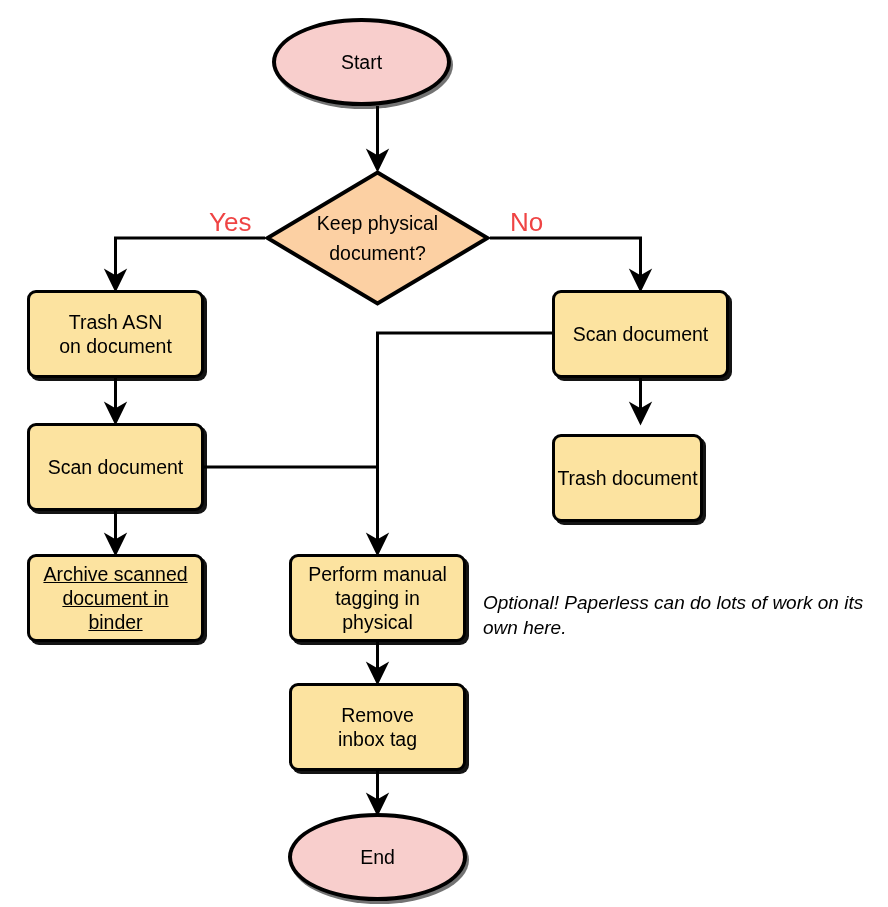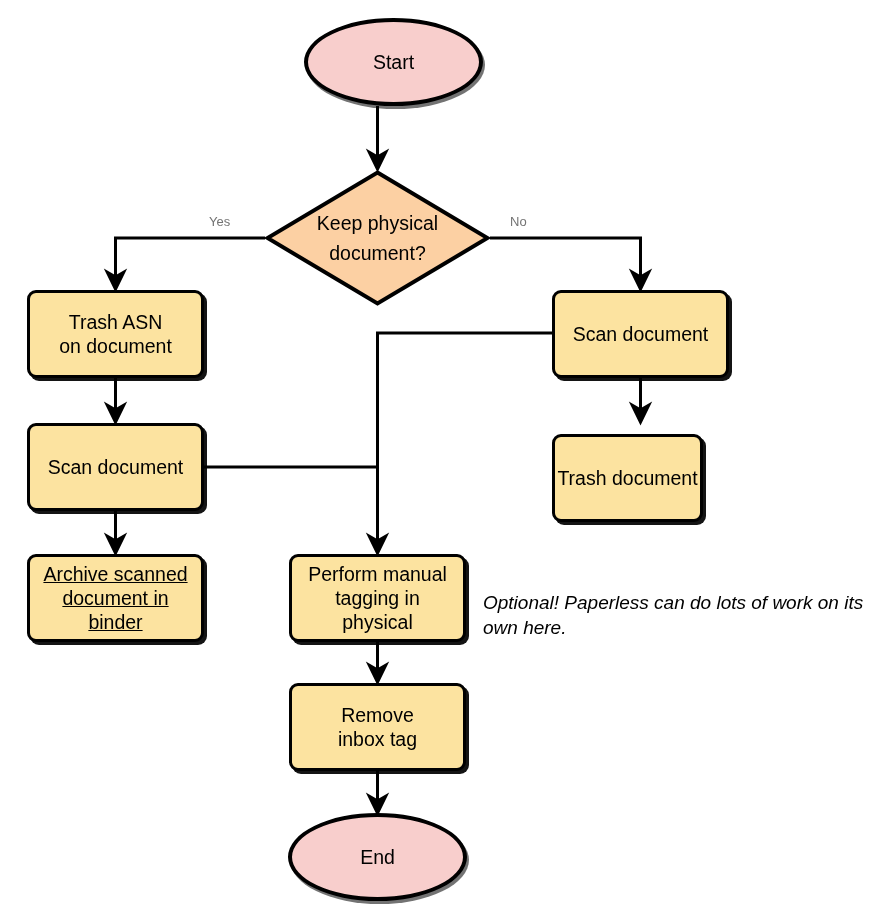--- a/index.html
+++ b/index.html
@@ -71,23 +71,23 @@
     justify-content: center;
     text-align: center;
     white-space: pre-line;
     font-size: 19.5px;
     line-height: 30px;
     color: #000000;
     pointer-events: none;
   }
   .edge-label {
     position: absolute;
-    font-size: 13px;
+    font-size: 26px;
     line-height: 22px;
-    color: #737373;
+    color: #ef4444;
     background: transparent;
     z-index: 4;
     white-space: nowrap;
   }
   .annotation {
     position: absolute;
     font-size: 19px;
     line-height: 25px;
     font-style: italic;
     color: #000000;
@@ -121,21 +121,21 @@
 
     <path d="M552,333 L377.5,333 L377.5,547" fill="none" stroke="#000000" stroke-width="3" marker-end="url(#arrowhead)"></path>
 
     <path d="M204,467 L377.5,467" fill="none" stroke="#000000" stroke-width="3"></path>
 
     <path d="M377.5,642 L377.5,676" fill="none" stroke="#000000" stroke-width="3" marker-end="url(#arrowhead)"></path>
 
     <path d="M377.5,771 L377.5,807" fill="none" stroke="#000000" stroke-width="3" marker-end="url(#arrowhead)"></path>
   </svg>
 
-  <div class="node node-terminal" style="left:304px; top:18px; width:179px; height:88px;text-align:center;">
+  <div class="node node-terminal" style="left:272px; top:18px; width:179px; height:88px;text-align:center;">
     <span>Start</span>
   </div>
 
   <div class="node-decision-wrap" style="left:265px; top:170px; width:225px; height:136px;">
     <svg width="225" height="136" viewBox="0 0 225 136">
       <polygon points="112.5,2.5 222.5,68 112.5,133.5 2.5,68" fill="#fcd0a3" stroke="#000000" stroke-width="4" stroke-linejoin="miter"></polygon>
     </svg>
     <div class="node-decision-label">Keep physical
 document?</div>
   </div>

